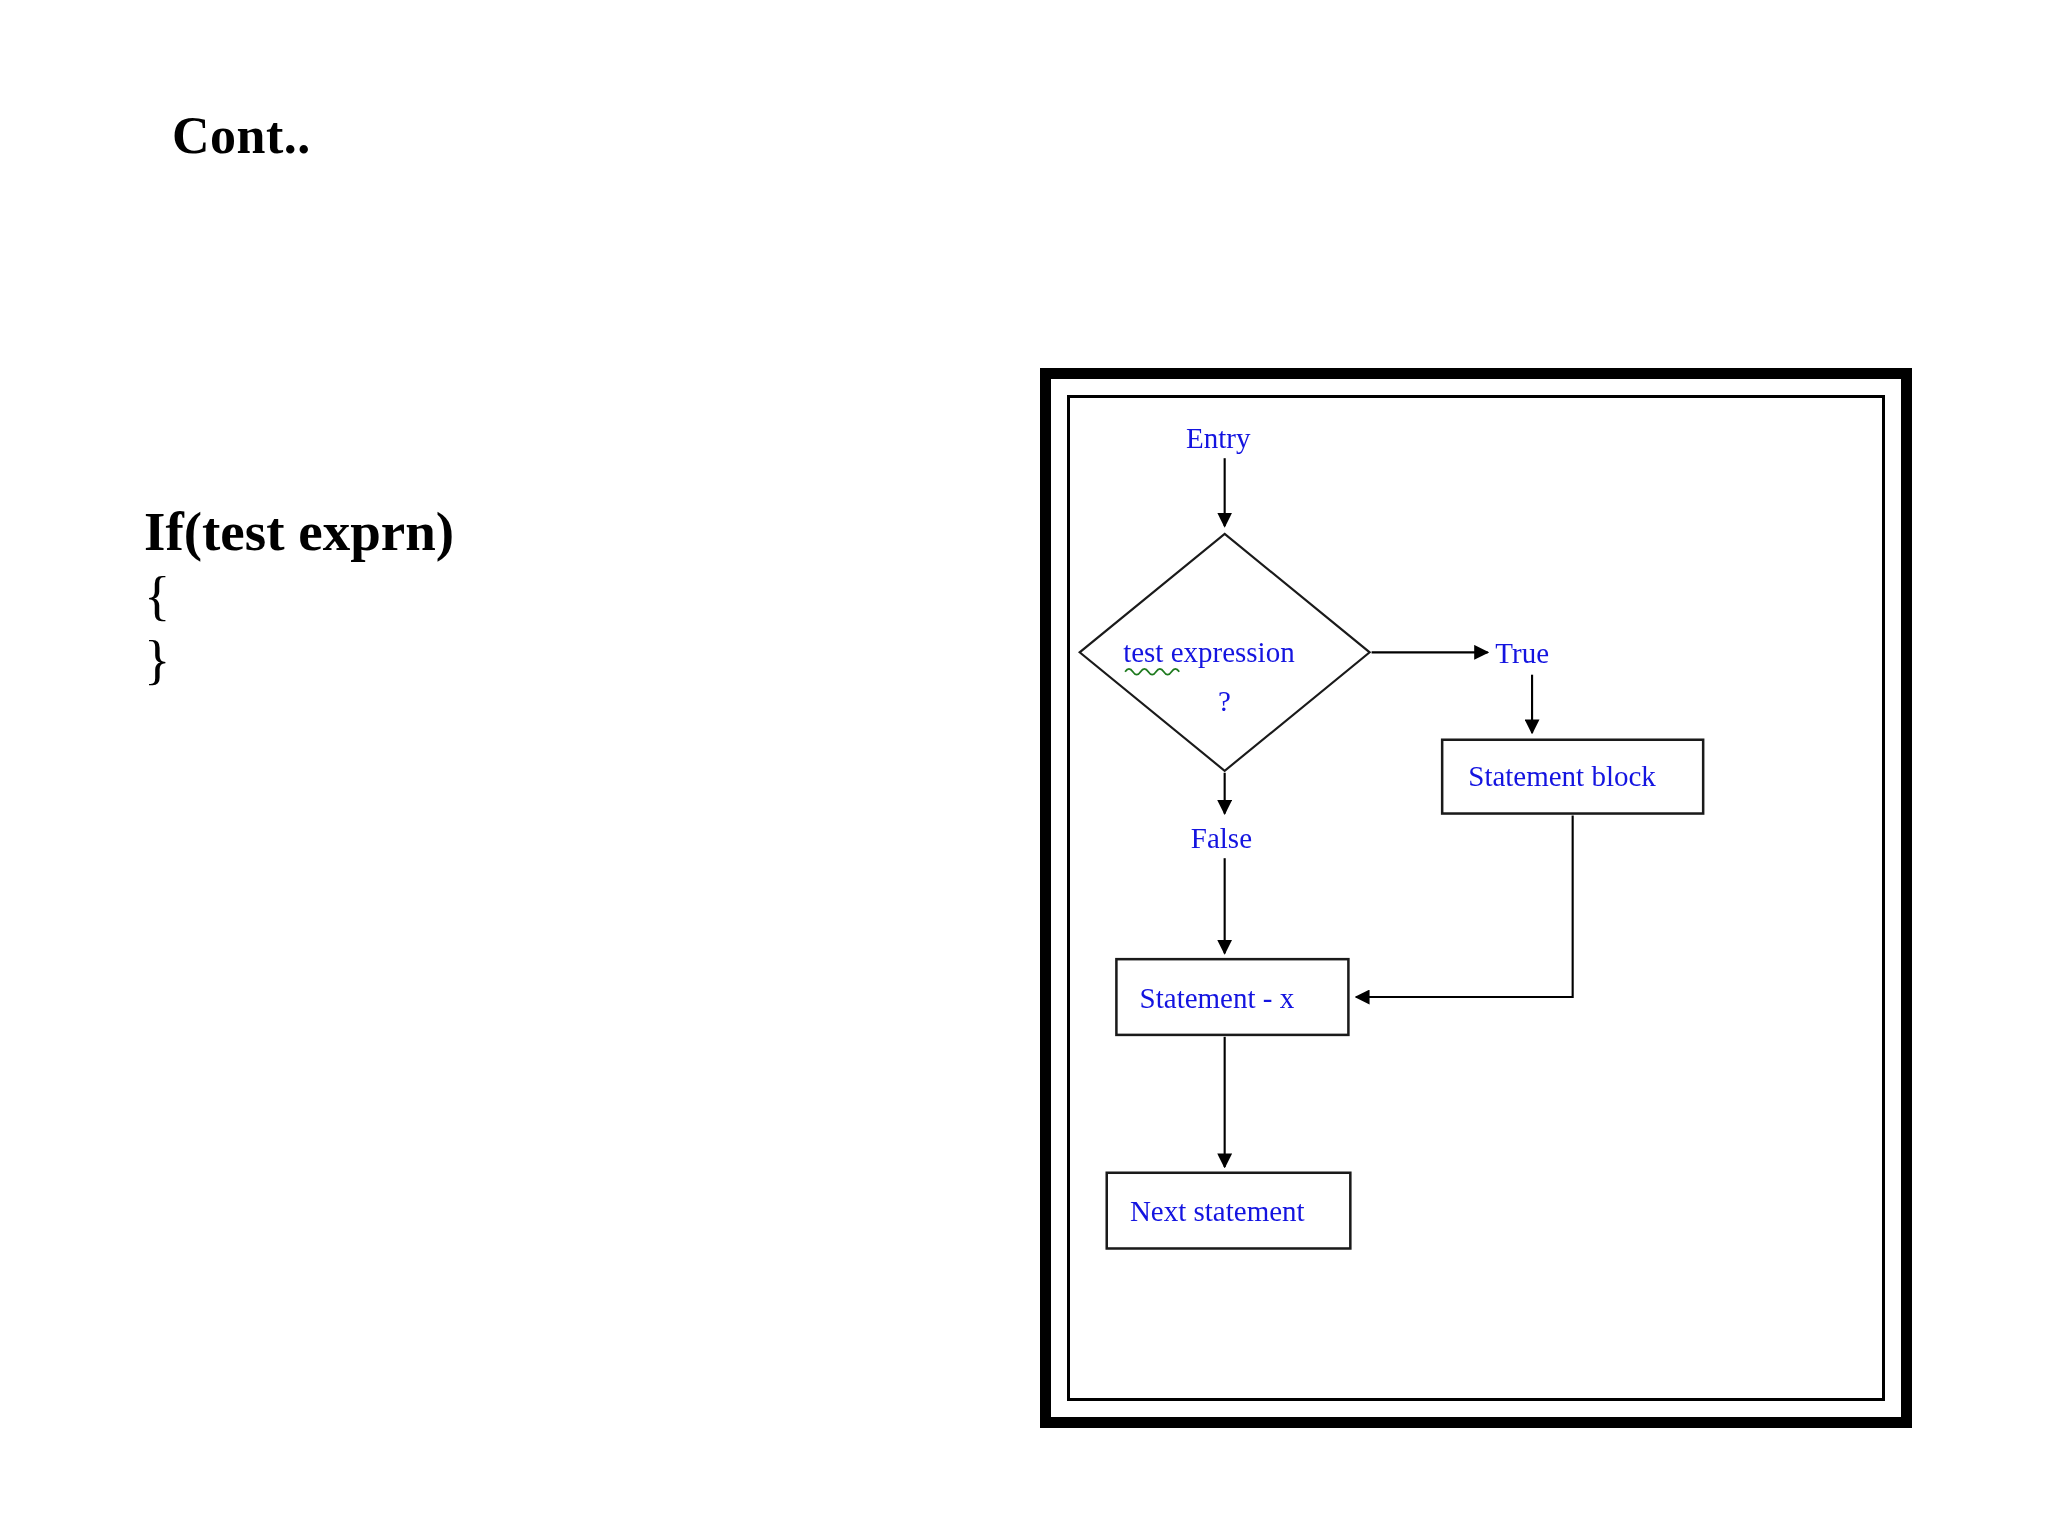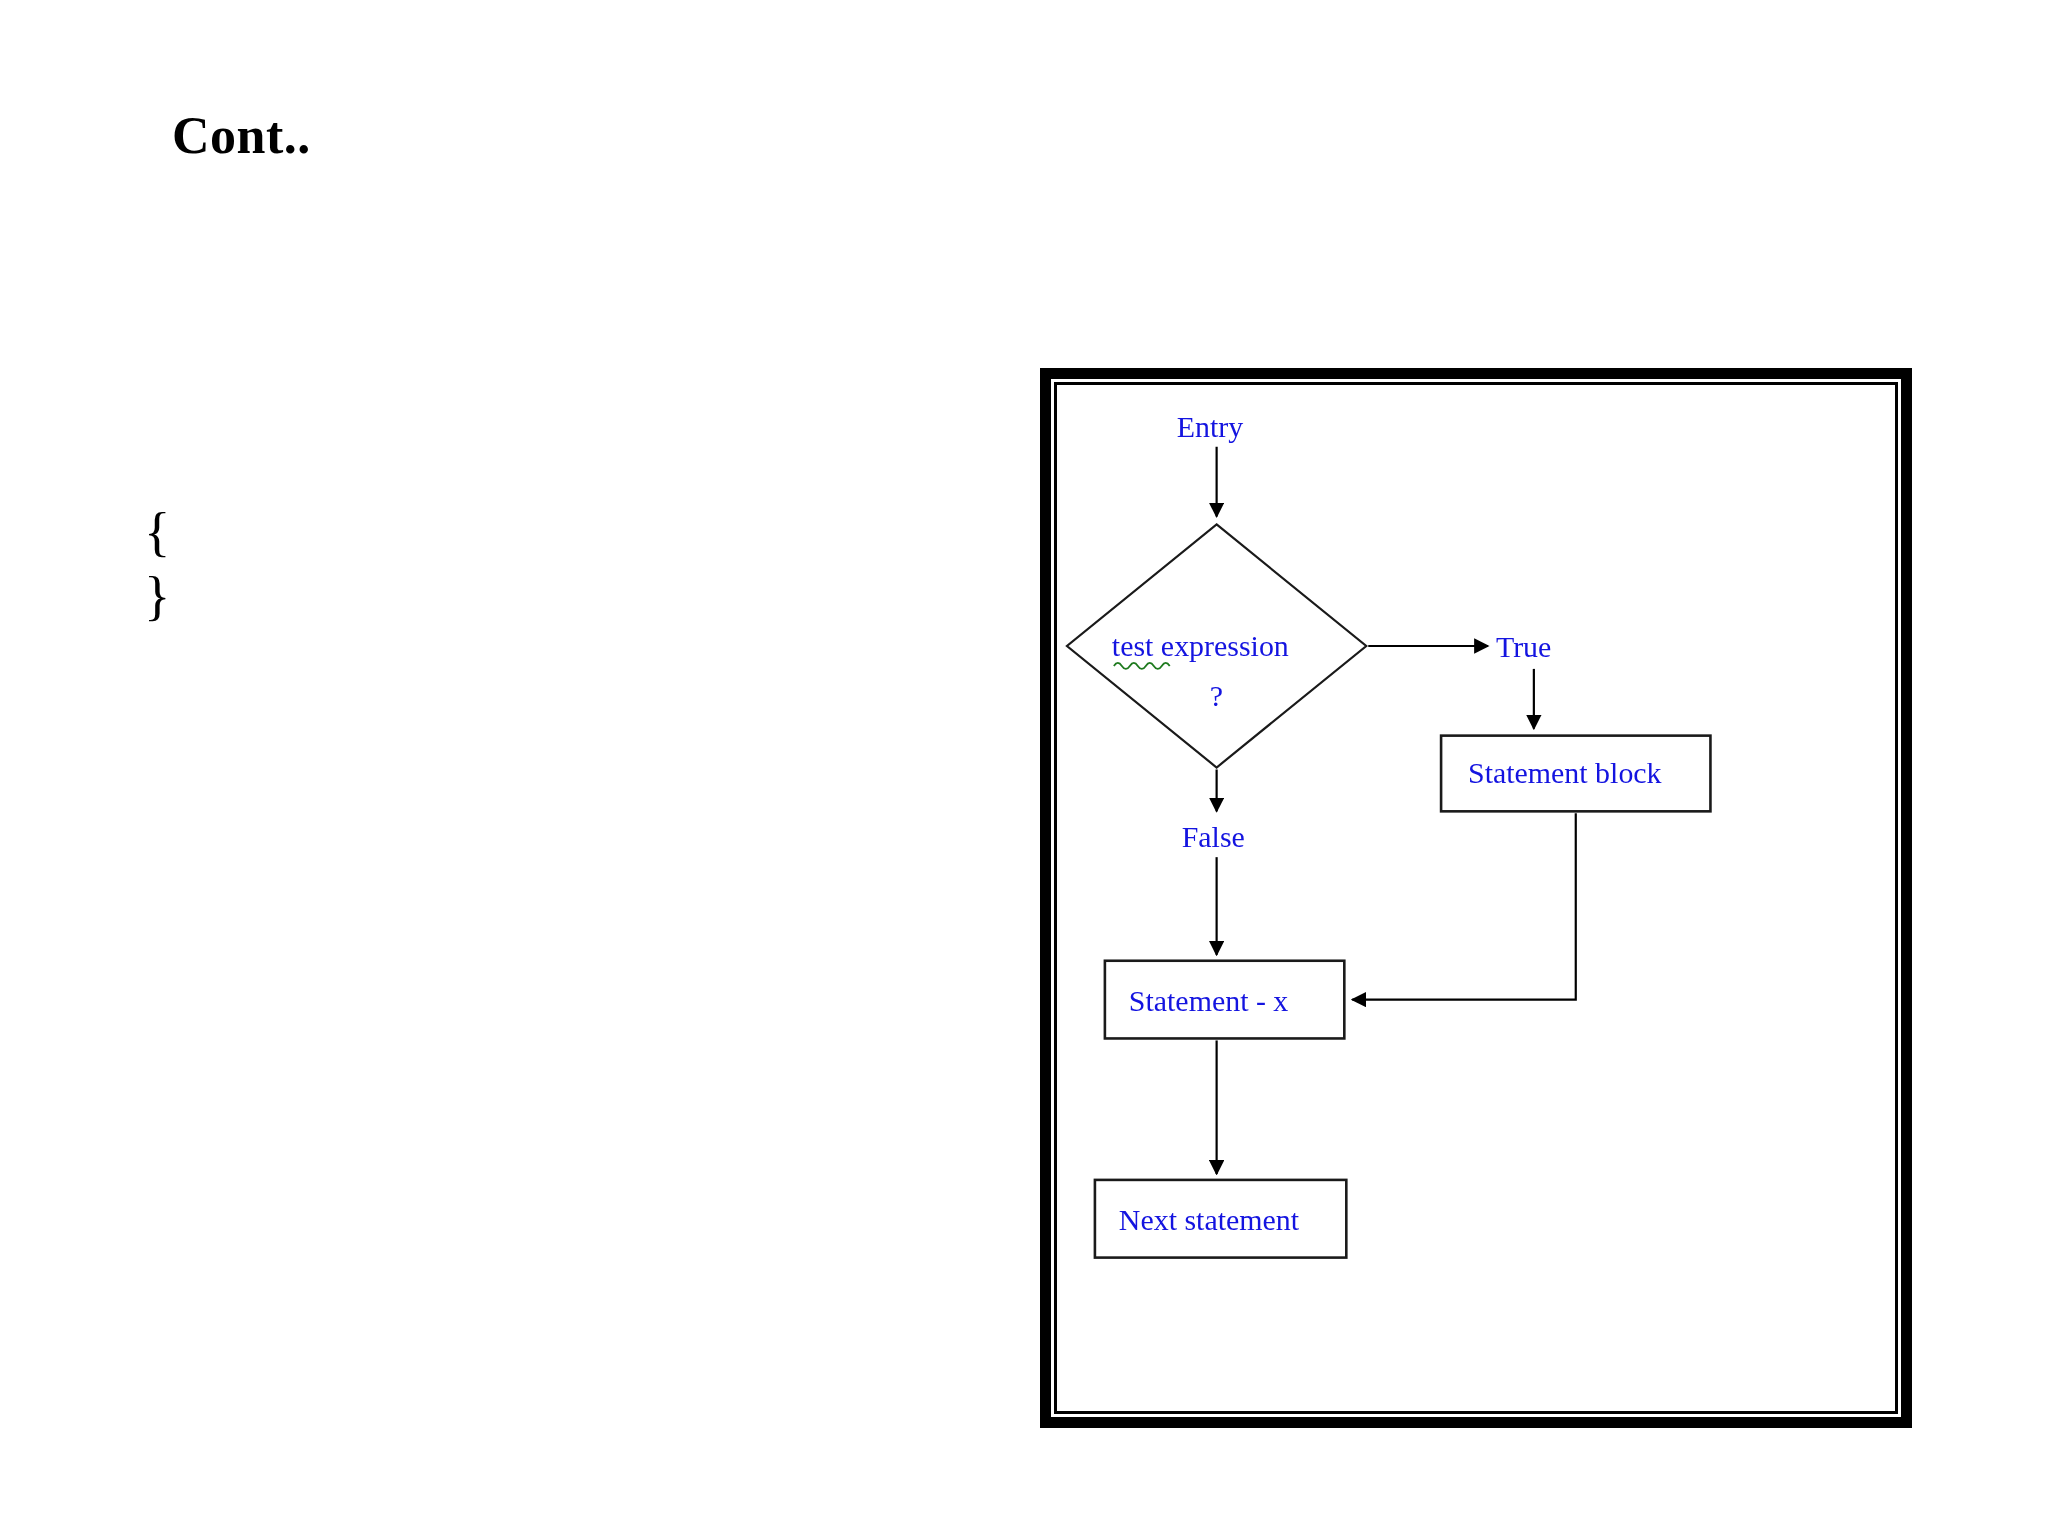--- a/index.html
+++ b/index.html
@@ -60,21 +60,21 @@
   
   .chart-frame {
     position: absolute;
     left: 1040px;
     top: 368px;
     width: 872px;
     height: 1060px;
     background: #ffffff;
     border: 11px solid #000000;
     box-sizing: border-box;
-    padding: 3px;
+    padding: 16px;
   }
   .chart-frame-inner {
     width: 100%;
     height: 100%;
     box-sizing: border-box;
     border: 3px solid #000000;
     background: #ffffff;
     position: relative;
     overflow: hidden;
   }
@@ -95,20 +95,21 @@
 </style>
 </head>
 <body>
 
 <div class="slide-title">Cont..</div>
 
 <div class="body-col">
 
 
   <div class="code-block">
+    <div class="code-line bold">If(test exprn)</div>
     <div class="code-line">{</div>
     <div class="code-line">}</div>
   </div>
 </div>
 
 <div class="chart-frame">
   <div class="chart-frame-inner">
     <div class="chart-canvas">
       <svg viewBox="0 0 840 1030" preserveAspectRatio="none" xmlns="http://www.w3.org/2000/svg">
         <defs>

